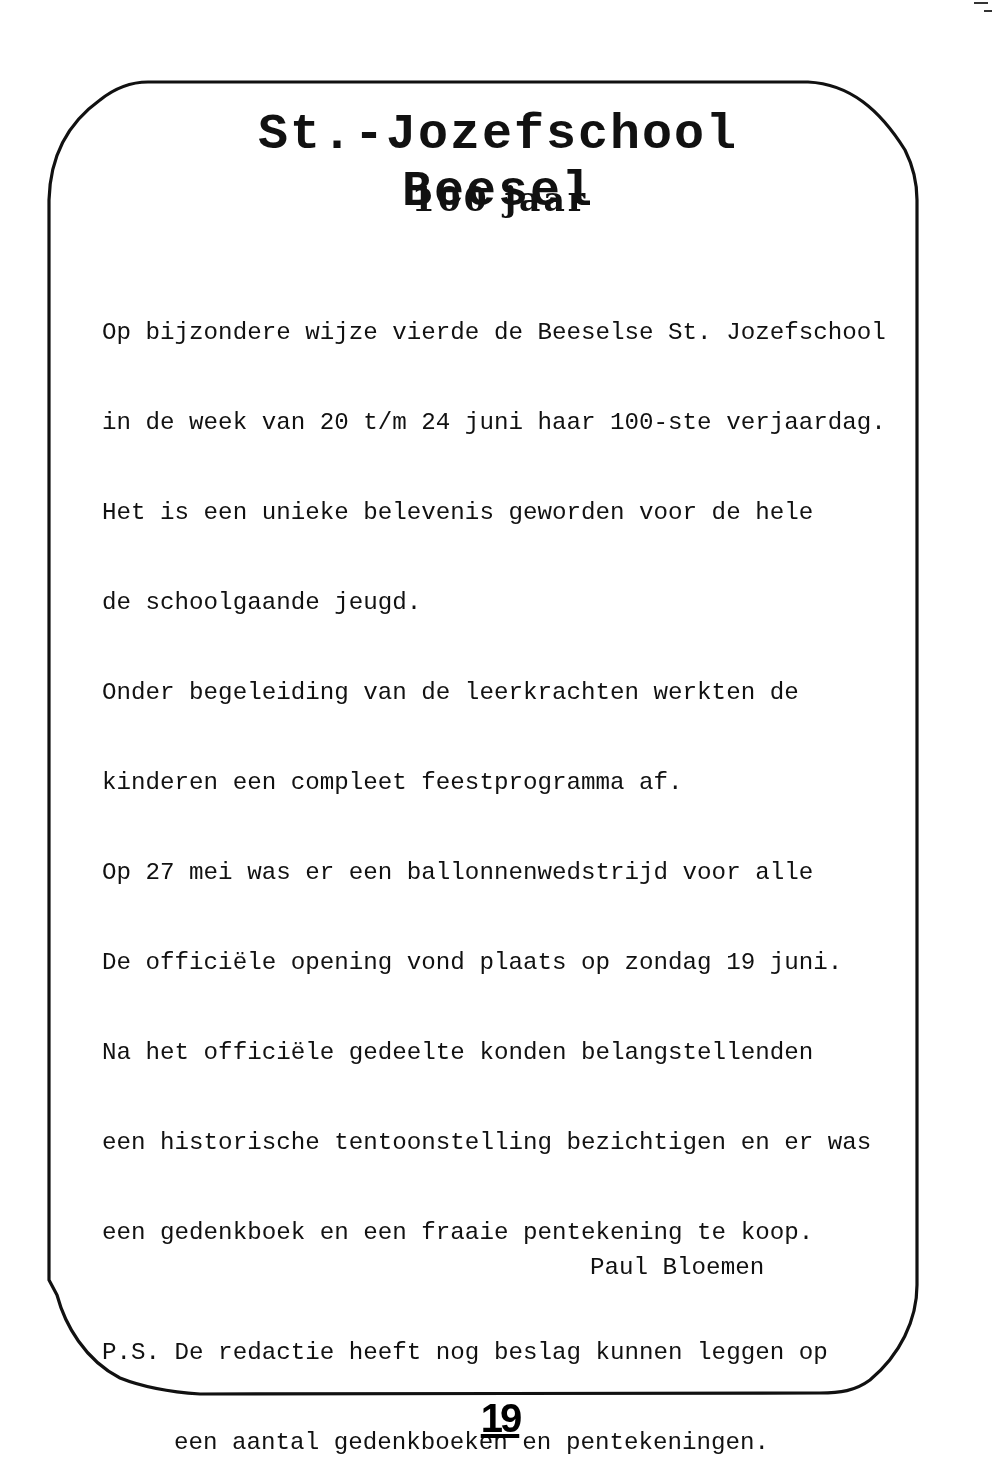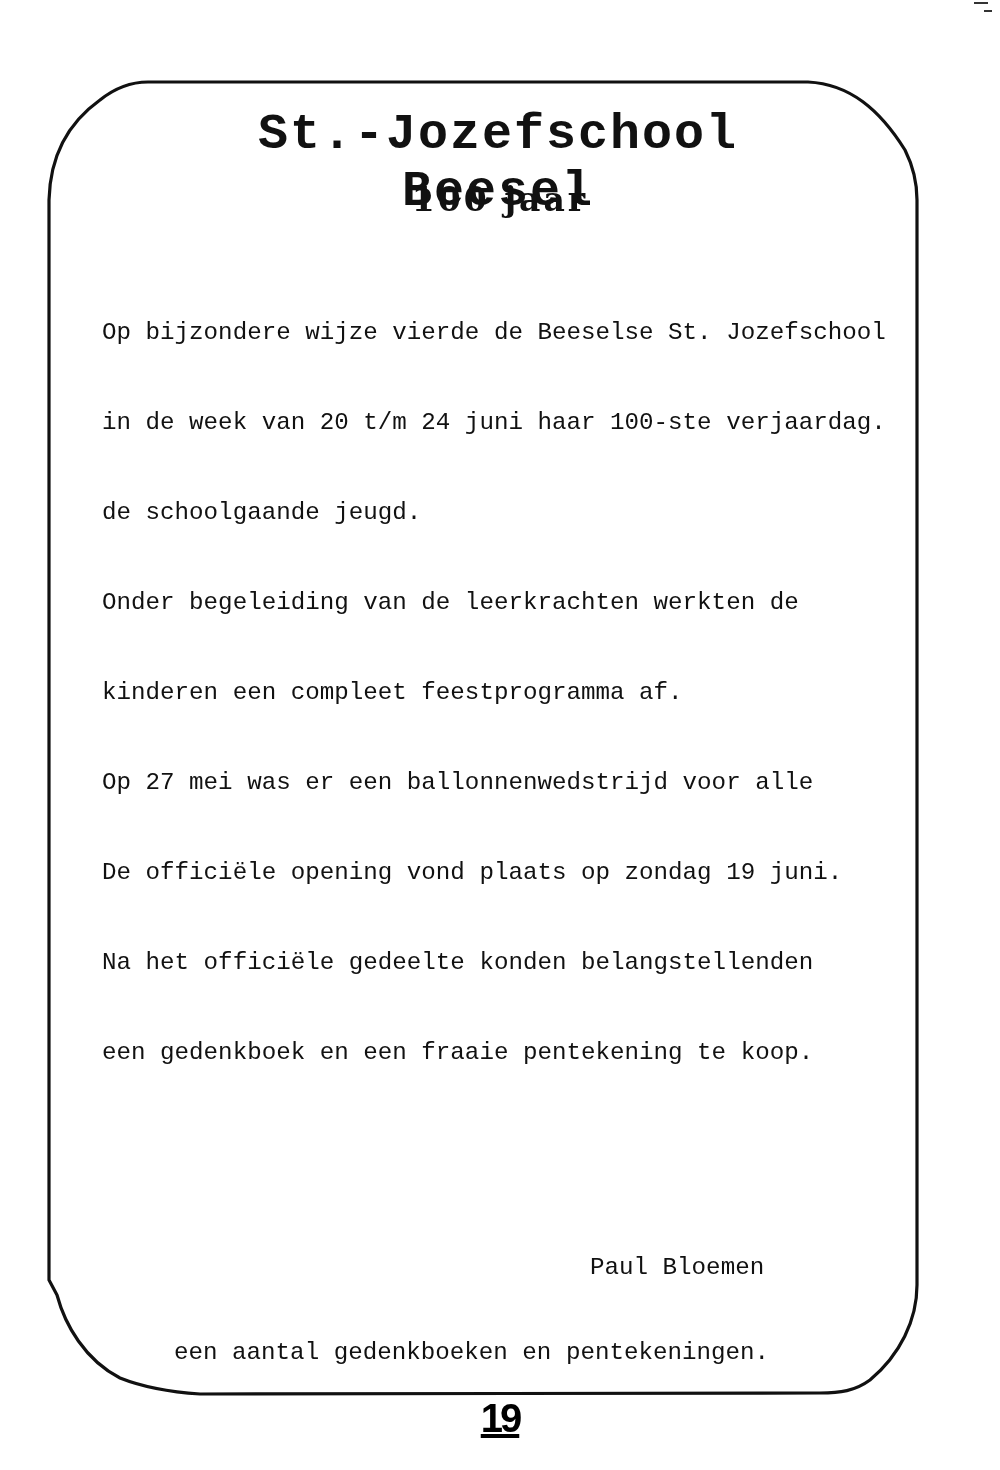--- a/index.html
+++ b/index.html
@@ -123,26 +123,28 @@
            C 50 160, 65 125, 100 100
            C 115 88, 130 82, 148 82 Z" fill="none" stroke="#111" stroke-width="3.2" stroke-linejoin="round"></path>
 </svg>
 
 <div class="title title-line1">St.-Jozefschool Beesel</div>
 <div class="title title-line2">100 jaar</div>
 
 <div class="body-text">
   <span class="line">Op bijzondere wijze vierde de Beeselse St. Jozefschool</span>
   <span class="line">in de week van 20 t/m 24 juni haar 100-ste verjaardag.</span>
+  <span class="line">Het is een unieke belevenis geworden voor de hele</span>
   <span class="line">de schoolgaande jeugd.</span>
   <span class="line">Onder begeleiding van de leerkrachten werkten de</span>
   <span class="line">kinderen een compleet feestprogramma af.</span>
   <span class="line">Op 27 mei was er een ballonnenwedstrijd voor alle</span>
   <span class="line">De officiële opening vond plaats op zondag 19 juni.</span>
   <span class="line">Na het officiële gedeelte konden belangstellenden</span>
+  <span class="line">een historische tentoonstelling bezichtigen en er was</span>
   <span class="line">een gedenkboek en een fraaie pentekening te koop.</span>
   
   
   
   
   
   
   
   
   
@@ -154,16 +156,17 @@
   
   
   
   
   
 </div>
 
 <div class="signature">Paul Bloemen</div>
 
 <div class="ps">
+  <span class="line">P.S. De redactie heeft nog beslag kunnen leggen op</span>
   <span class="line indent">een aantal gedenkboeken en pentekeningen.</span>
 </div>
 
 <div class="page-number">19</div>
 
 </body></html>

